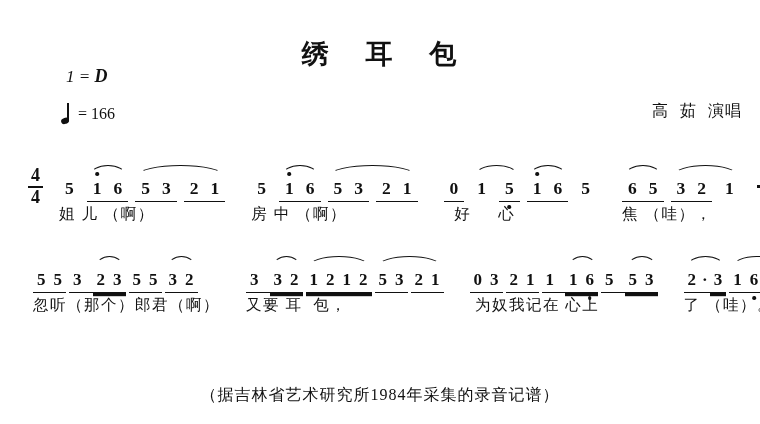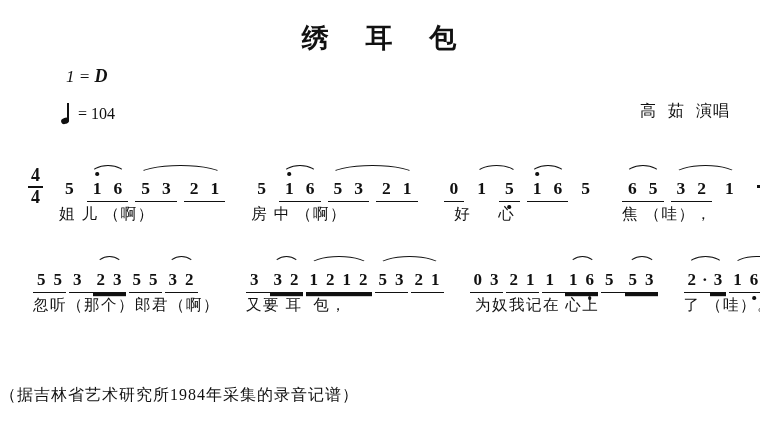--- a/index.html
+++ b/index.html
@@ -1,31 +1,31 @@
 <!DOCTYPE html>
 <html><head>
 <meta charset="utf-8">
 <style>
   html,body { margin:0; padding:0; background:#ffffff; }
   .page {
     position:relative; width:760px; height:424px; background:#ffffff;
     font-family:"Liberation Serif","DejaVu Serif",serif; color:#111; overflow:hidden;
   }
   .title {
-    position:absolute; top:20px; left:0; right:0; margin:0;
+    position:absolute; top:20px; left:0; right:0; margin:16px;
     text-align:center; font-size:27px; font-weight:bold; word-spacing:26px; letter-spacing:2px;
   }
   .key-sig { position:absolute; top:66px; left:66px; font-size:17px;font-style:italic; }
   .key-sig b { font-size:18px; }
   .tempo { position:absolute; top:102px; left:61px; font-size:16px; }
   .qnote { display:inline-block; position:relative; width:13px; height:21px; vertical-align:-4px; }
   .qhead { position:absolute; bottom:0; left:0; width:7.5px; height:5.5px; background:#111; border-radius:50%; transform:rotate(-20deg); }
   .qstem { position:absolute; left:6.2px; bottom:3px; width:1.8px; height:17px; background:#111; }
-  .credits { position:absolute; top:96px; right:30px; font-size:16px; line-height:30px; text-align:right; word-spacing:6px; letter-spacing:1px; }
-  .footer { position:absolute; bottom:18px; left:0; right:0; font-size:16px; letter-spacing:1px; }
+  .credits { position:absolute; top:96px; right:18px; font-size:16px; line-height:30px; text-align:right; word-spacing:6px; letter-spacing:1px; }
+  .footer { position:absolute; bottom:18px; left:0; right:0; text-align:center; font-size:16px; letter-spacing:1px; }
 
   .score { position:absolute; top:160px; left:26px; right:10px; }
   .score-line { display:flex; align-items:flex-start; margin-bottom:26px; }
 
   .timesig { display:flex; flex-direction:column; align-items:center; margin:7px 9px 0 2px; font-weight:bold; font-size:18px; line-height:17px; }
   .ts-line { width:15px; height:2px; background:#111; margin:1.5px 0; }
 
   .measure { display:flex; flex-direction:column; margin:0 7px; }
   .notes { position:relative; display:flex; align-items:flex-start; margin-top:18px; height:26px; }
   .note {
@@ -56,21 +56,21 @@
 </head>
 <body>
 
 <div class="page">
   <h1 class="title">绣 耳 包</h1>
 
   <div class="key-sig"><span>1 = </span><b>D</b></div>
 
   <div class="tempo">
     <span class="qnote"><i class="qhead"></i><i class="qstem"></i></span>
-    <span>= 104</span>
+    <span>= 166</span>
   </div>
 
   <div class="credits">
     <div>高  茹 演唱</div>
   </div>
 
   <div class="score" id="score">
       <div class="score-line line-0">
         <div class="timesig">
           <div class="ts-num">4</div>

